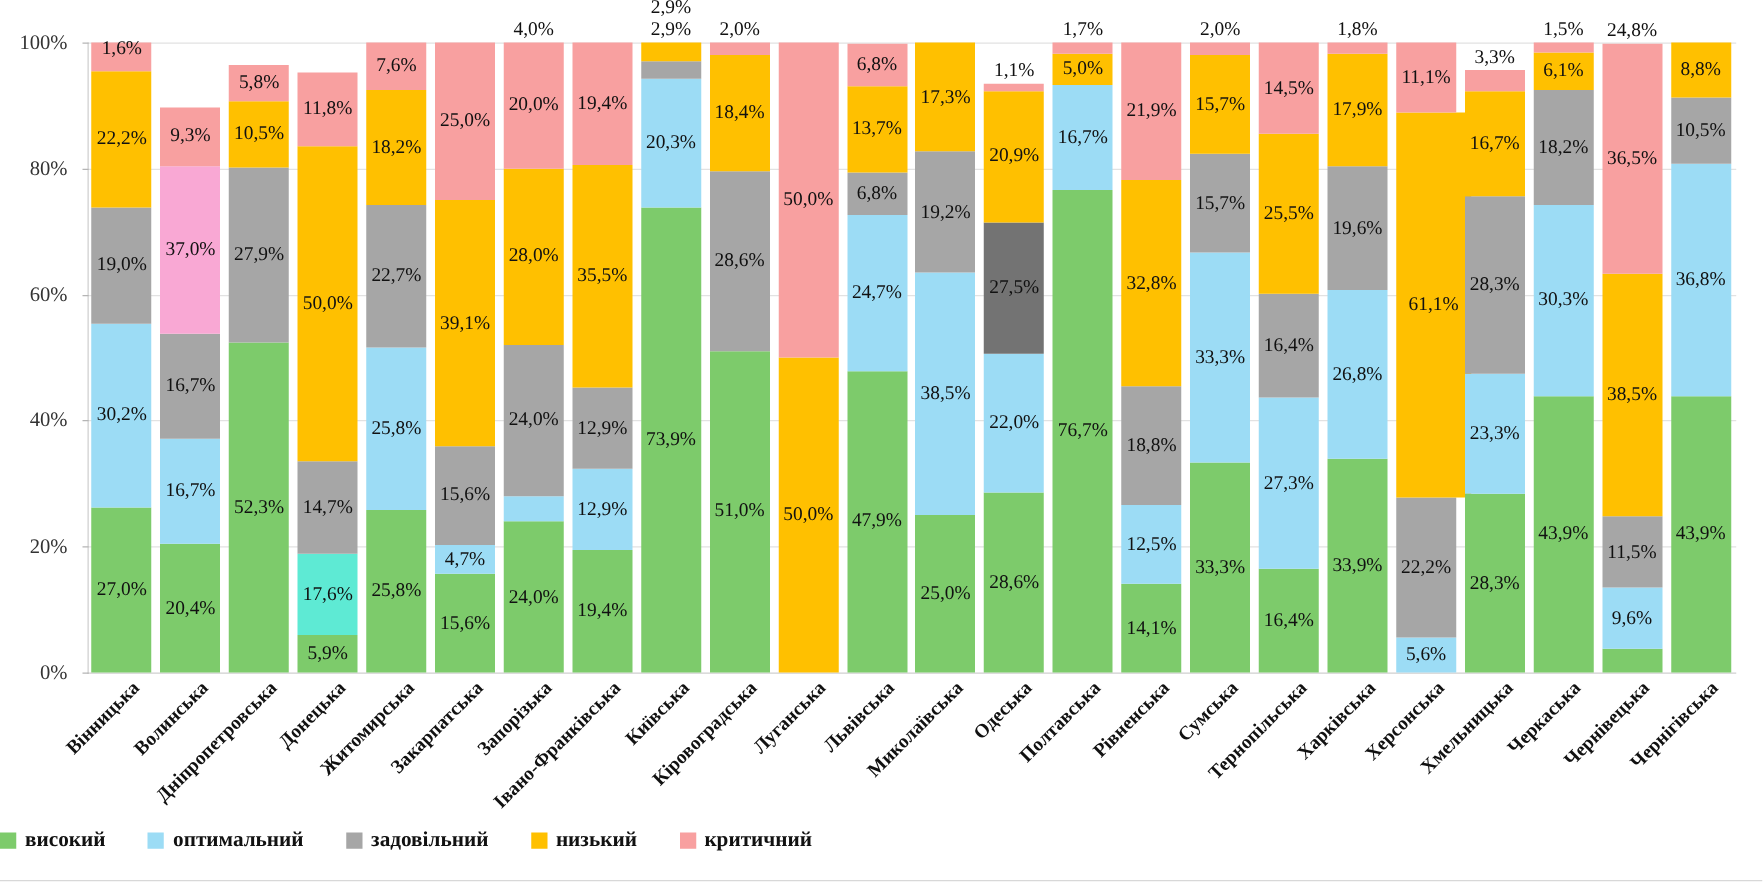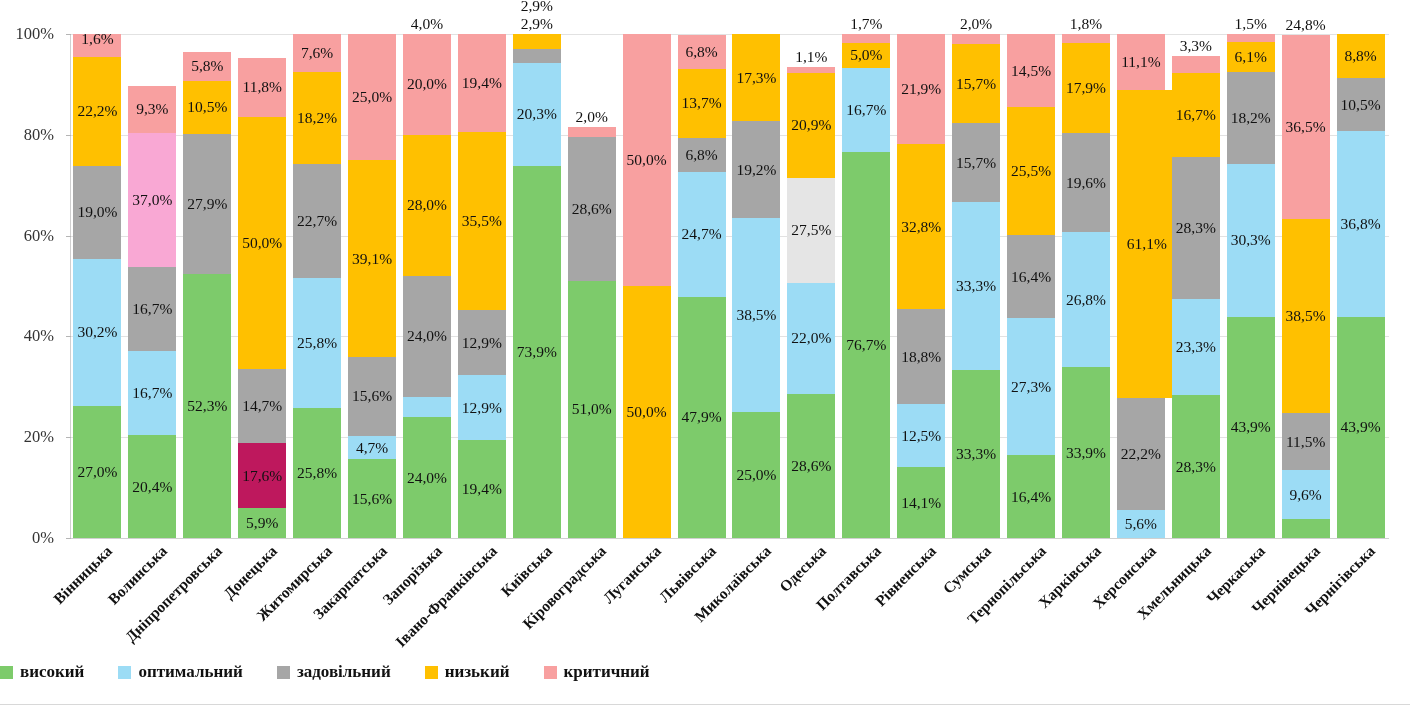--- a/index.html
+++ b/index.html
@@ -145,21 +145,21 @@
           <span class="lbl">10,5%</span>
         </div>
         <div class="seg" style="height: 29.232px; background: rgb(248, 160, 160);">
           <span class="lbl">5,8%</span>
         </div>
       </div>
       <div class="bar" style="left: 168.208px;">
         <div class="seg" style="height: 29.736px; background: rgb(125, 203, 107);">
           <span class="lbl">5,9%</span>
         </div>
-        <div class="seg" style="height: 65px; background: #be185d;">
+        <div class="seg" style="height: 65px; background: #5eead4;">
           <span class="lbl">17,6%</span>
         </div>
         <div class="seg" style="height: 74.088px; background: rgb(166, 166, 166);">
           <span class="lbl">14,7%</span>
         </div>
         <div class="seg" style="height: 252px; background: rgb(255, 192, 0);">
           <span class="lbl">50,0%</span>
         </div>
         <div class="seg" style="height: 59.472px; background: rgb(248, 160, 160);">
           <span class="lbl">11,8%</span>
@@ -247,20 +247,23 @@
           <span class="lbl" style="position: absolute; bottom: 15.616px; top: auto; left: 50%; transform: translateX(-50%); margin-bottom: 0px;">2,9%</span>
         </div>
       </div>
       <div class="bar" style="left: 497.708px;">
         <div class="seg" style="height: 257.04px; background: rgb(125, 203, 107);">
           <span class="lbl">51,0%</span>
         </div>
         <div class="seg" style="height: 144.144px; background: rgb(166, 166, 166);">
           <span class="lbl">28,6%</span>
         </div>
+        <div class="seg" style="height: 92.736px; background: rgb(255, 192, 0);">
+          <span class="lbl">18,4%</span>
+        </div>
         <div class="seg" style="height: 10.08px; background: rgb(248, 160, 160);">
           <span class="lbl" style="position: absolute; bottom: 11.08px; top: auto; left: 50%; transform: translateX(-50%); margin-bottom: 0px;">2,0%</span>
         </div>
       </div>
       <div class="bar" style="left: 552.625px;">
         <div class="seg" style="height: 252px; background: rgb(255, 192, 0);">
           <span class="lbl">50,0%</span>
         </div>
         <div class="seg" style="height: 252px; background: rgb(248, 160, 160);">
           <span class="lbl">50,0%</span>
@@ -297,21 +300,21 @@
           <span class="lbl">17,3%</span>
         </div>
       </div>
       <div class="bar" style="left: 717.375px;">
         <div class="seg" style="height: 144.144px; background: rgb(125, 203, 107);">
           <span class="lbl">28,6%</span>
         </div>
         <div class="seg" style="height: 110.88px; background: rgb(156, 220, 245);">
           <span class="lbl">22,0%</span>
         </div>
-        <div class="seg" style="height: 105px; background: #e5e5e5; text-align: right;">
+        <div class="seg" style="height: 105px; background: #737373; text-align: right;">
           <span class="lbl">27,5%</span>
         </div>
         <div class="seg" style="height: 105.336px; background: rgb(255, 192, 0);">
           <span class="lbl">20,9%</span>
         </div>
         <div class="seg" style="height: 5.544px; background: rgb(248, 160, 160);">
           <span class="lbl" style="position: absolute; bottom: 6.544px; top: auto; left: 50%; transform: translateX(-50%); margin-bottom: 0px;">1,1%</span>
         </div>
       </div>
       <div class="bar" style="left: 772.292px;">

